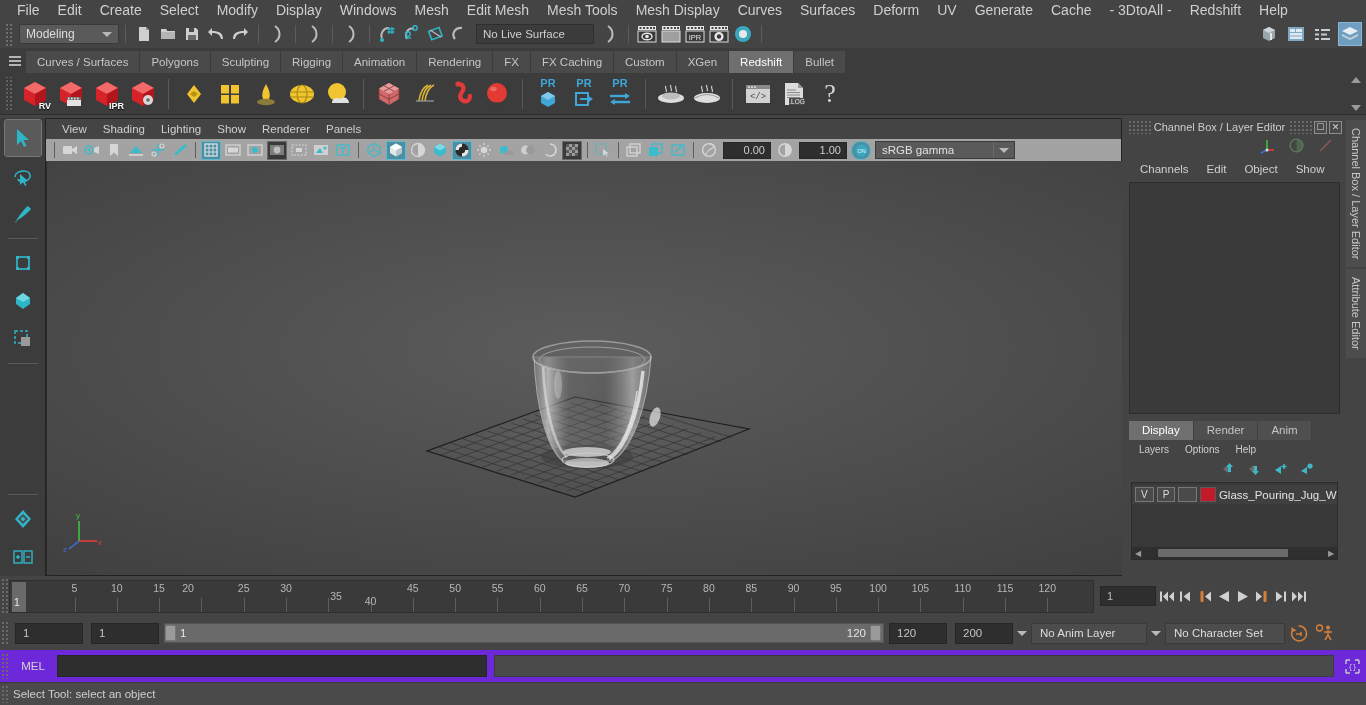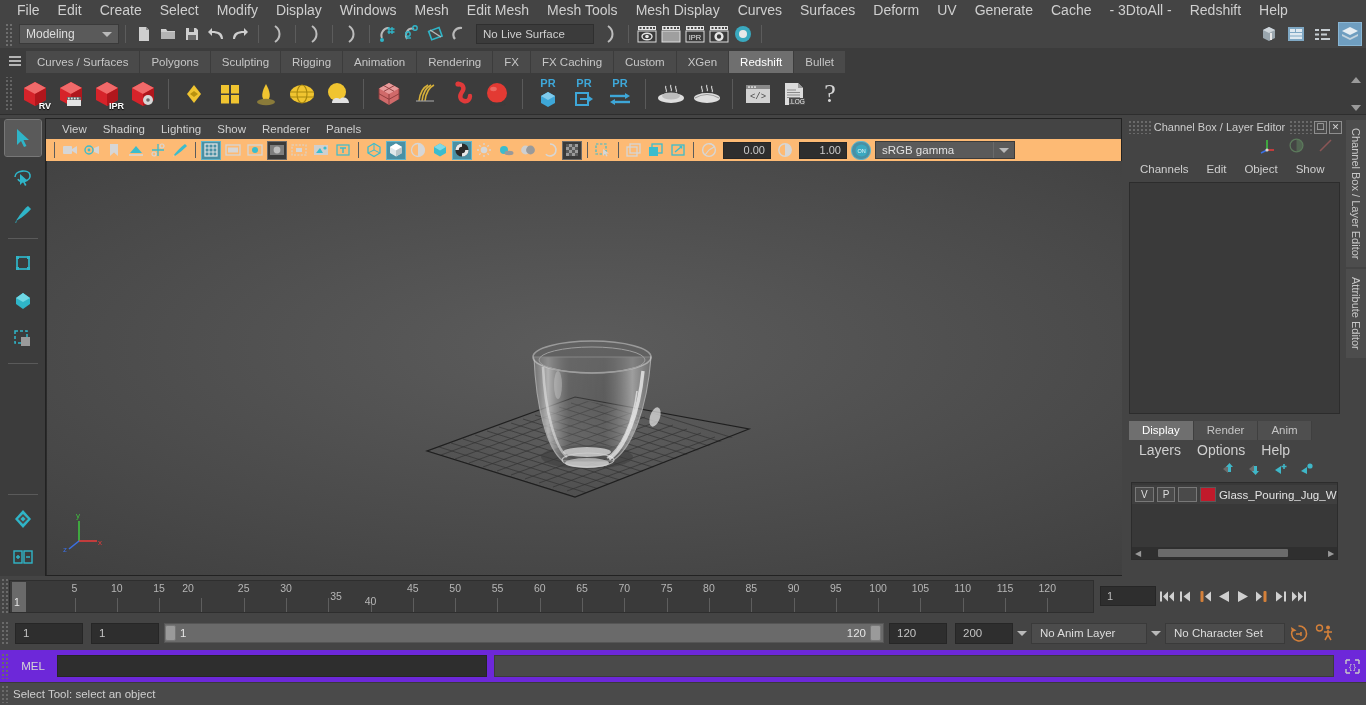--- a/index.html
+++ b/index.html
@@ -54,21 +54,21 @@
   .vpWrap { position:absolute; left:0; top:118px; width:1122px; height:408px; background:#3c3c3c; }
   .vpLeftTools { position:absolute; left:0; top:0; width:45px; height:458px; background:#3c3c3c; }
   .tbtn { width:36px; height:36px; margin:2px auto 0 auto; display:flex; align-items:center; justify-content:center;
           border-radius:2px; }
   .tbtn.sel { background:#5a5a5a; outline:1px solid #777; }
   .toolDiv { width:30px; height:1px; background:#5a5a5a; margin:6px auto; }
 
   .vpPanel { position:absolute; left:45px; top:0; width:1077px; height:458px; background:#2b2b2b; border:1px solid #222; }
   .vpMenu { height:20px; background:#444444; display:flex; align-items:center; padding-left:8px; }
   .vpMenu .mi { padding:0 8px; font-size:11.5px; color:#cfcfcf; line-height:20px; }
-  .vpBar { height:22px; background:#fdba74; display:flex; align-items:center; padding-left:4px; }
+  .vpBar { height:22px; background:#a3a3a3; display:flex; align-items:center; padding-left:4px; }
   .vb { width:20px; height:19px; display:flex; align-items:center; justify-content:center; flex:0 0 20px; margin:0 1px; }
   .vb.act { background:#4a90a4; border:1px solid #63b6cb; }
   .vb.press { background:#3a3a3a; border:1px solid #6a6a6a; }
   .vbsep { width:1px; height:16px; background:#5c5c5c; margin:0 4px; flex:0 0 1px; }
   .numfield { width:48px; height:17px; background:#2e2e2e; border:1px solid #262626; color:#ccc; font-size:11px;
               display:flex; align-items:center; justify-content:flex-end; padding-right:5px; margin:0 3px; }
   .gammaSel { width:140px; height:18px; background:#5a5a5a; border:1px solid #3b3b3b; display:flex;
               align-items:center; padding-left:6px; font-size:11.5px; color:#e0e0e0; position:relative; margin-left:3px; }
   .gammaSel .arrow { position:absolute; right:1px; top:0; bottom:0; width:20px; display:flex;
                      align-items:center; justify-content:center; background:#5a5a5a; border-left:1px solid #6a6a6a;}
@@ -90,21 +90,21 @@
   .cbIconRow { height:22px; display:flex; align-items:center; justify-content:flex-end; padding-right:10px; gap:12px; }
   .cbMenu { height:22px; display:flex; align-items:center; padding-left:6px; }
   .cbMenu .mi { padding:0 9px; font-size:11.5px; color:#cfcfcf; }
   .cbBody { margin:2px 4px 0 4px; height:232px; background:#3a3a3a; border:1px solid #2c2c2c; }
 
   .layerTabs { display:flex; align-items:flex-end; height:20px; margin-top:6px; padding-left:4px; }
   .ltab { height:19px; line-height:19px; padding:0 13px; font-size:11.5px; color:#c4c4c4; background:#4f4f4f;
           border-right:1px solid #3f3f3f;}
   .ltab.active { background:#6f6f6f; color:#fff; }
   .layerMenu { height:20px; display:flex; align-items:center; padding-left:6px; }
-  .layerMenu .mi { padding:0 8px; font-size:14px; color:#cfcfcf; line-height:20px;}
+  .layerMenu .mi { padding:0 8px; font-size:10px; color:#cfcfcf; line-height:20px;}
   .layerBtnRow { height:20px; display:flex; align-items:center; justify-content:flex-end; padding-right:30px; gap:12px; }
   .layerList { margin:2px 6px 0 6px; height:78px; background:#383838; border:1px solid #2c2c2c; position:relative; }
   .layerRow { display:flex; align-items:center; height:19px; padding-left:3px; gap:3px; background:#3f3f3f; margin-top:2px;}
   .lbox { width:19px; height:15px; border:1px solid #787878; background:#4a4a4a; font-size:10px; color:#ddd;
           display:flex; align-items:center; justify-content:center; }
   .lswatch { width:16px; height:15px; background:#c11a2b; border:1px solid #5a5a5a; }
   .lname { font-size:11.5px; color:#e2e2e2; white-space:nowrap; overflow:hidden; }
   .hscroll { position:absolute; left:0; right:0; bottom:0; height:12px; background:#2f2f2f; display:flex; align-items:center; }
   .hscroll .thumb { height:8px; background:#6b6b6b; border-radius:1px; margin-left:14px; width:130px;}
   .hscroll .ar { width:12px; text-align:center; color:#999; font-size:8px; }

